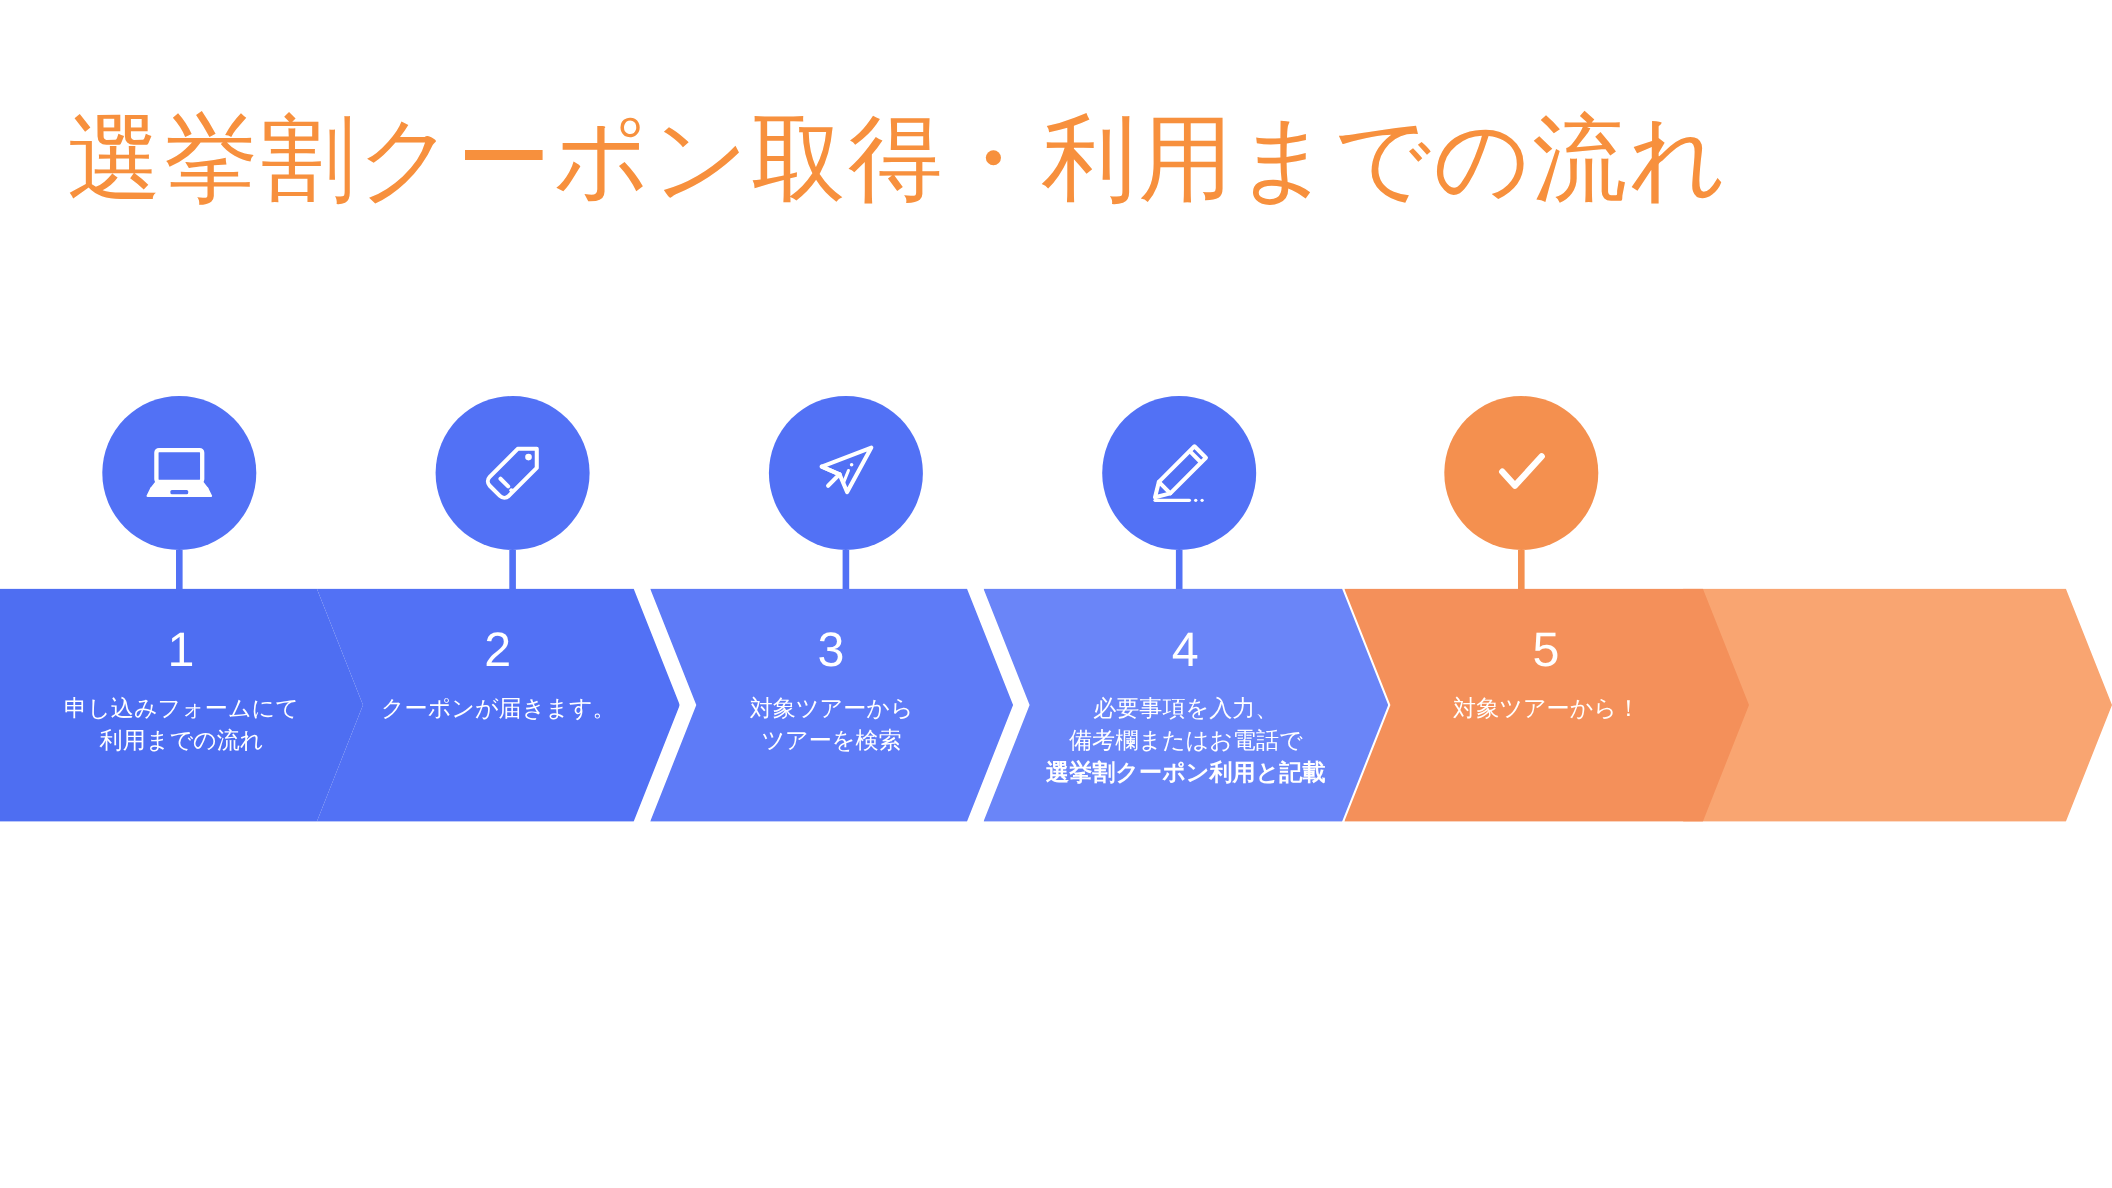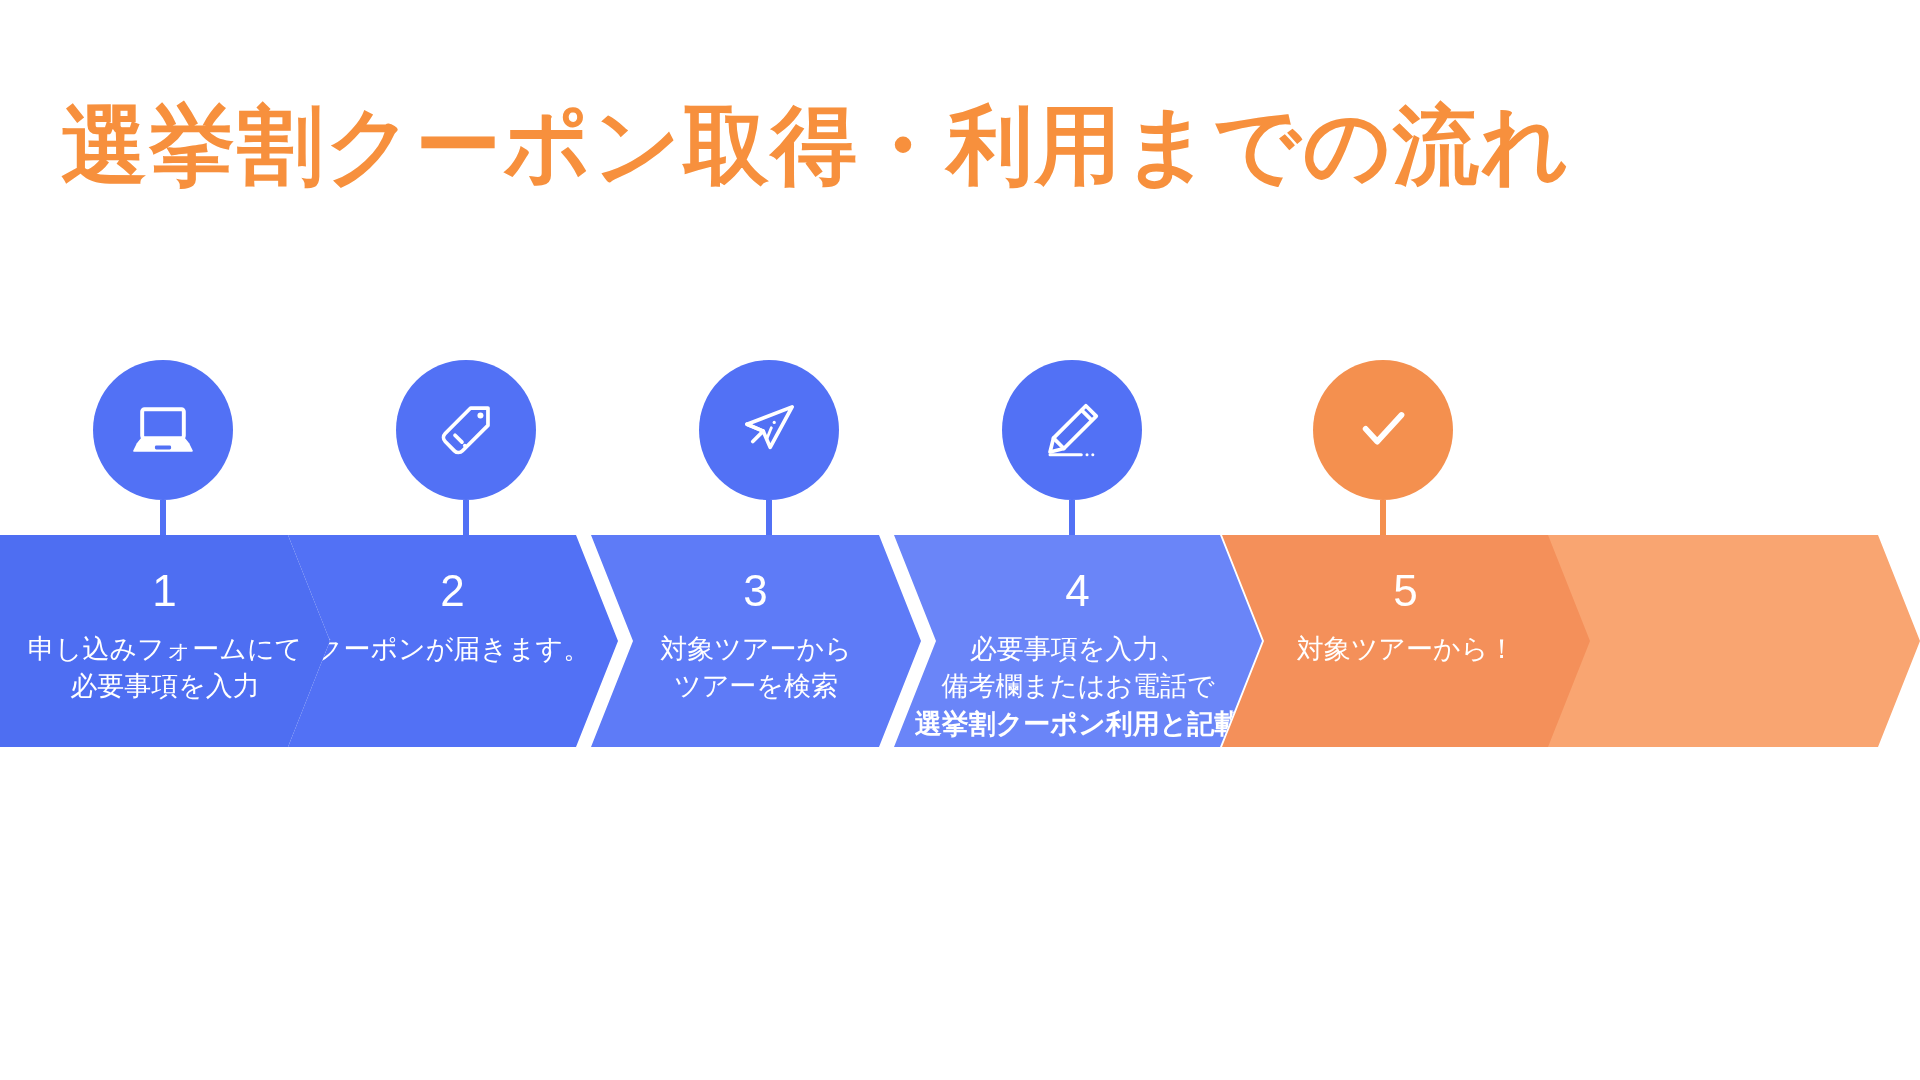--- a/index.html
+++ b/index.html
@@ -17,21 +17,21 @@
   }
 
   
   .title {
     position: absolute;
     left: 0;
     top: 96px;
     width: 1632px;
     text-align: center;
     font-size: 86px;
-    font-weight: bold;
+    font-weight: normal;
     letter-spacing: 2px;
     color: #F7903D;
     line-height: 1.15;
     white-space: nowrap;
   }
 
   
   .icon-row {
     position: absolute;
     left: 0;
@@ -90,21 +90,21 @@
   }
   .chev .num {
     font-size: 44px;
     line-height: 1;
     font-weight: normal;
     margin-top: 34px;
     letter-spacing: 1px;
   }
   .chev .lines {
     margin-top: 18px;
-    font-size: 27px;
+    font-size: 21px;
     line-height: 1.38;
     font-weight: normal;
   }
   .chev .lines .ln { display: block; white-space: nowrap; }
   .chev .lines .ln.bold { font-weight: bold; }
   .chev .inner {
     position: absolute;
     left: 0;
     top: 0;
     width: 100%;
@@ -118,21 +118,21 @@
 <body>
 
 <div class="title">選挙割クーポン取得・利用までの流れ</div>
 
 <div class="band" id="band">
     <div class="chev first" style="left: 0px; width: 330px; background: rgb(78, 110, 242); z-index: 10;">
       <div class="inner">
         <div class="num">1</div>
         <div class="lines">
           <span class="ln">申し込みフォームにて</span>
-          <span class="ln">必要事項を入力</span>
+          <span class="ln">利用までの流れ</span>
         </div>
       </div>
     </div>
     <div class="chev" style="left: 288px; width: 330px; background: rgb(82, 113, 245); z-index: 9;">
       <div class="inner">
         <div class="num">2</div>
         <div class="lines">
           <span class="ln">クーポンが届きます。</span>
         </div>
       </div>

